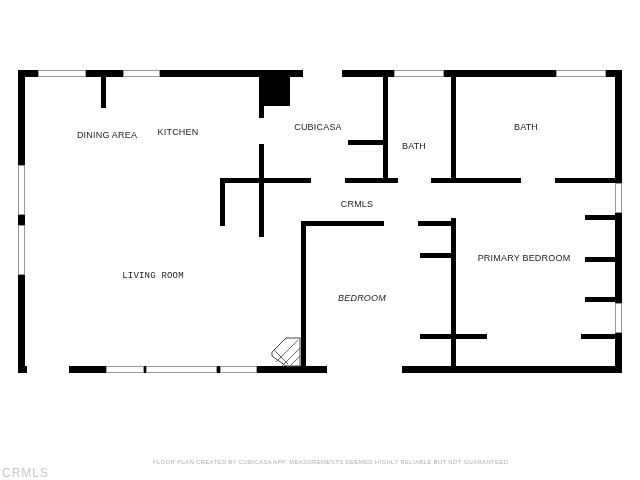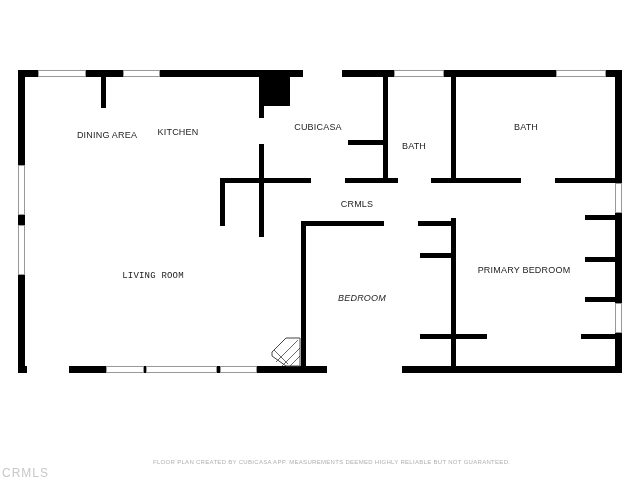--- a/index.html
+++ b/index.html
@@ -81,16 +81,16 @@
 </div>
 
 <div class="lbl" style="left:63px;top:135px;margin-left:44px;">DINING AREA</div>
 <div class="lbl" style="left:178px;top:132px;">KITCHEN</div>
 <div class="lbl" style="left:318px;top:127px;">CUBICASA</div>
 <div class="lbl" style="left:414px;top:146px;">BATH</div>
 <div class="lbl" style="left:526px;top:127px;">BATH</div>
 <div class="lbl" style="left:357px;top:204px;">CRMLS</div>
 <div class="lbl" style="left:153px;top:276px;font-family:Liberation Mono, monospace;">LIVING ROOM</div>
 <div class="lbl" style="left:362px;top:298px;font-style:italic;">BEDROOM</div>
-<div class="lbl" style="left:524px;top:270px;text-align:right;">PRIMARY BEDROOM</div>
+<div class="lbl" style="left:524px;top:258px;text-align:right;">PRIMARY BEDROOM</div>
 
 <div class="logo">CRMLS</div>
 <div class="foot">FLOOR PLAN CREATED BY CUBICASA APP. MEASUREMENTS DEEMED HIGHLY RELIABLE BUT NOT GUARANTEED.</div>
 
 </body></html>

